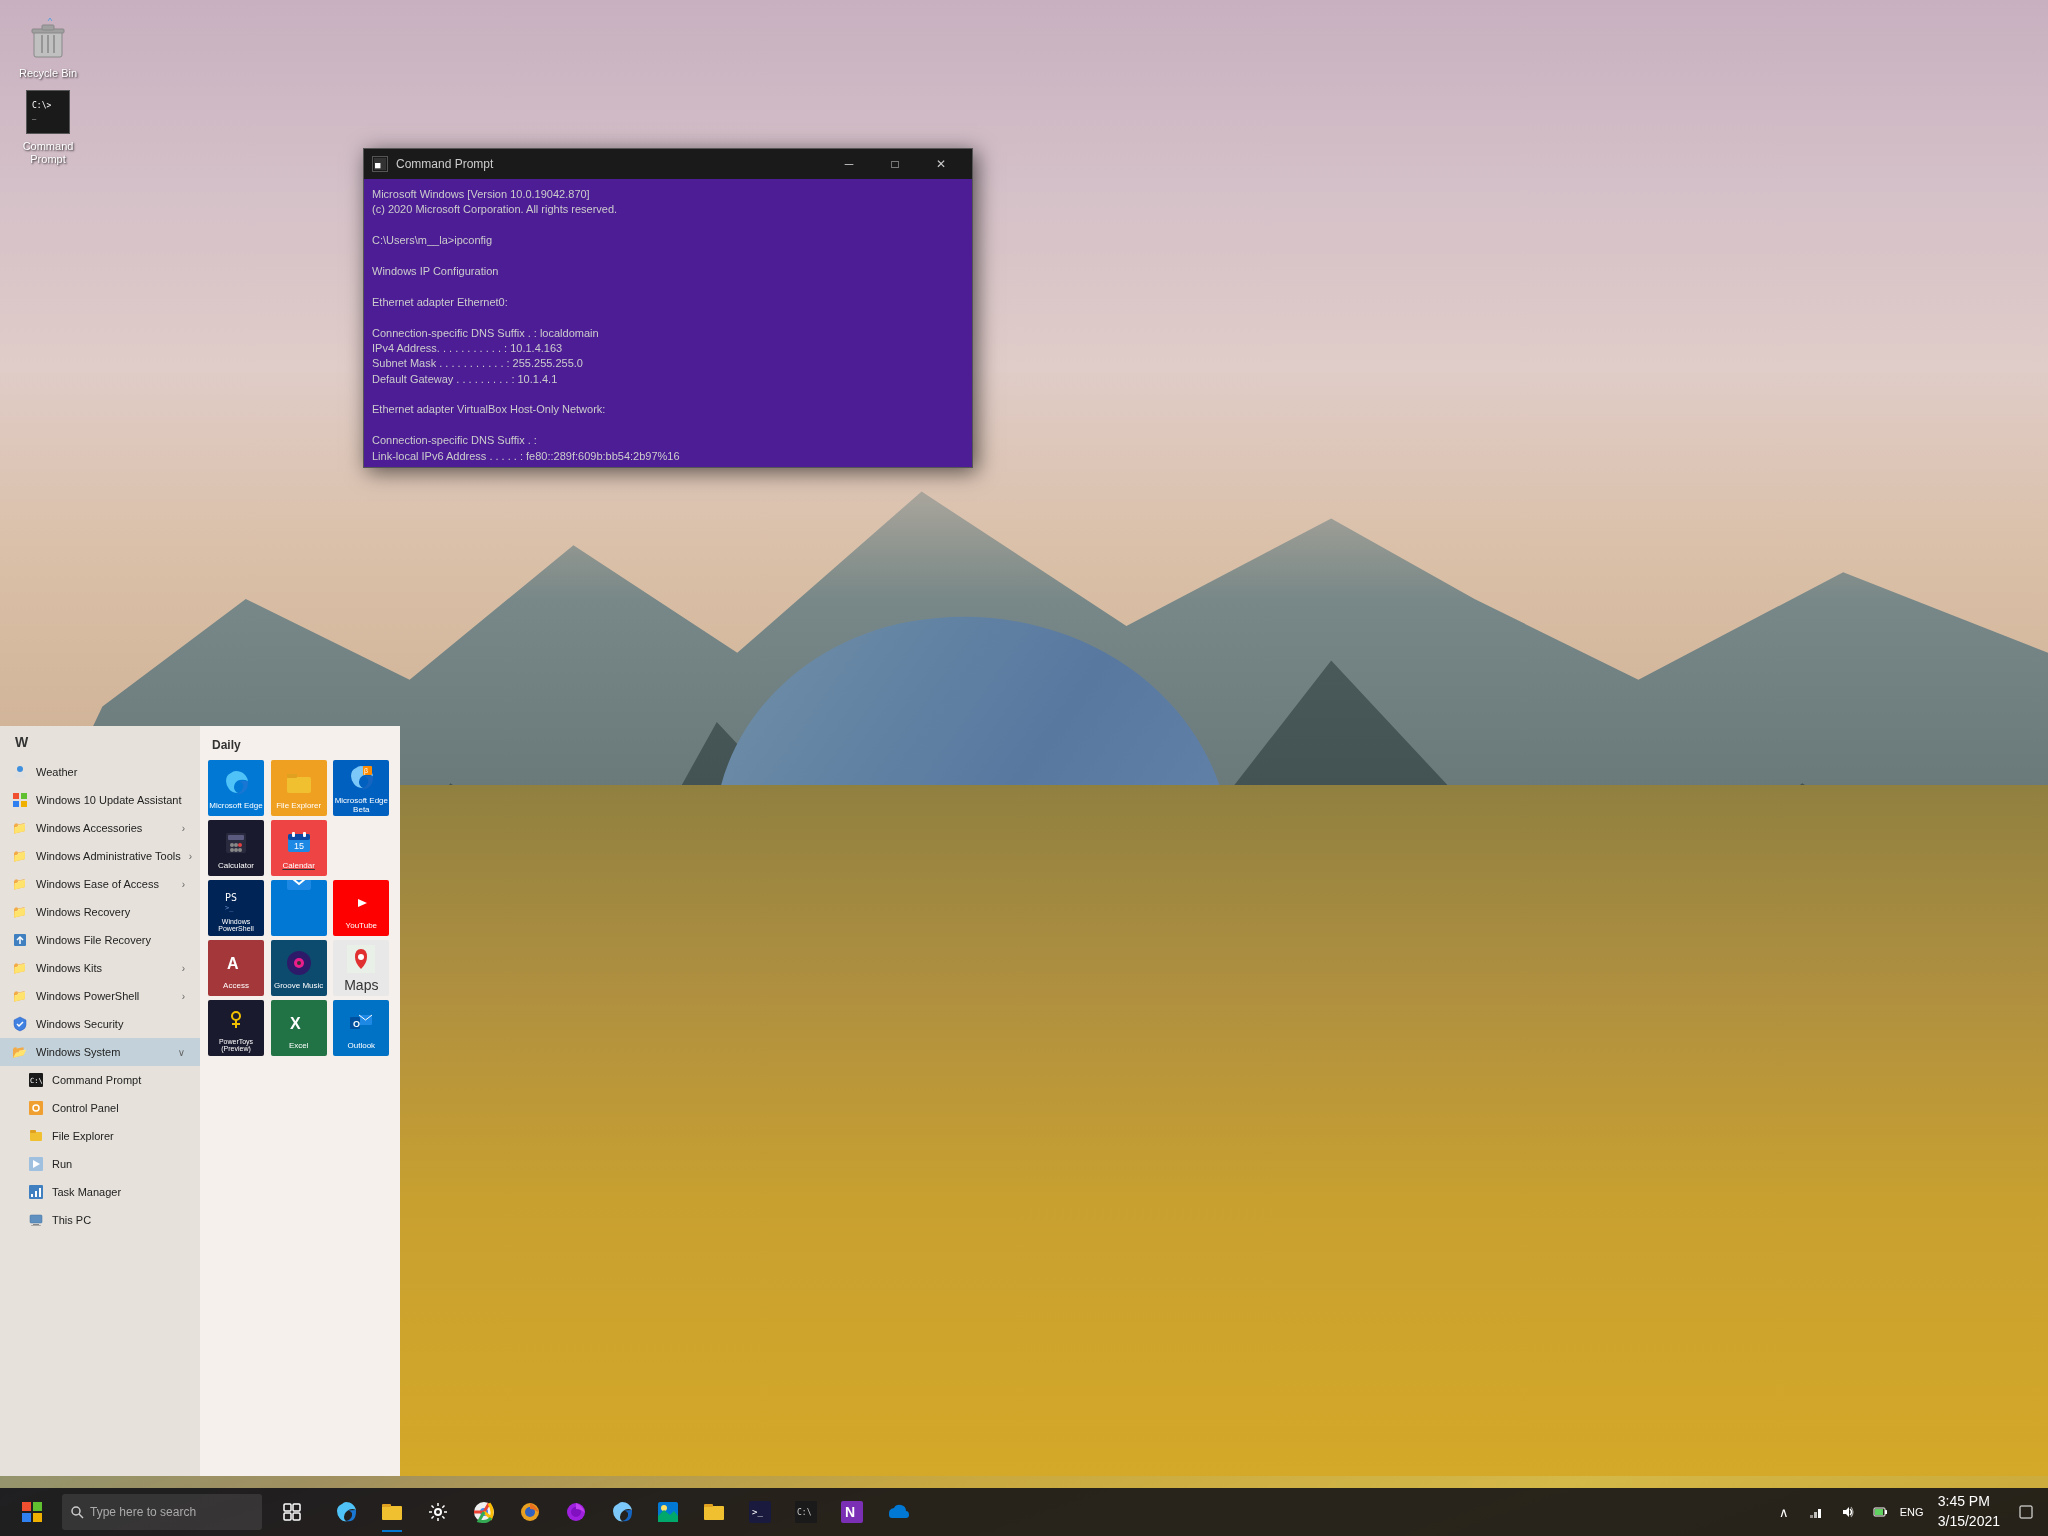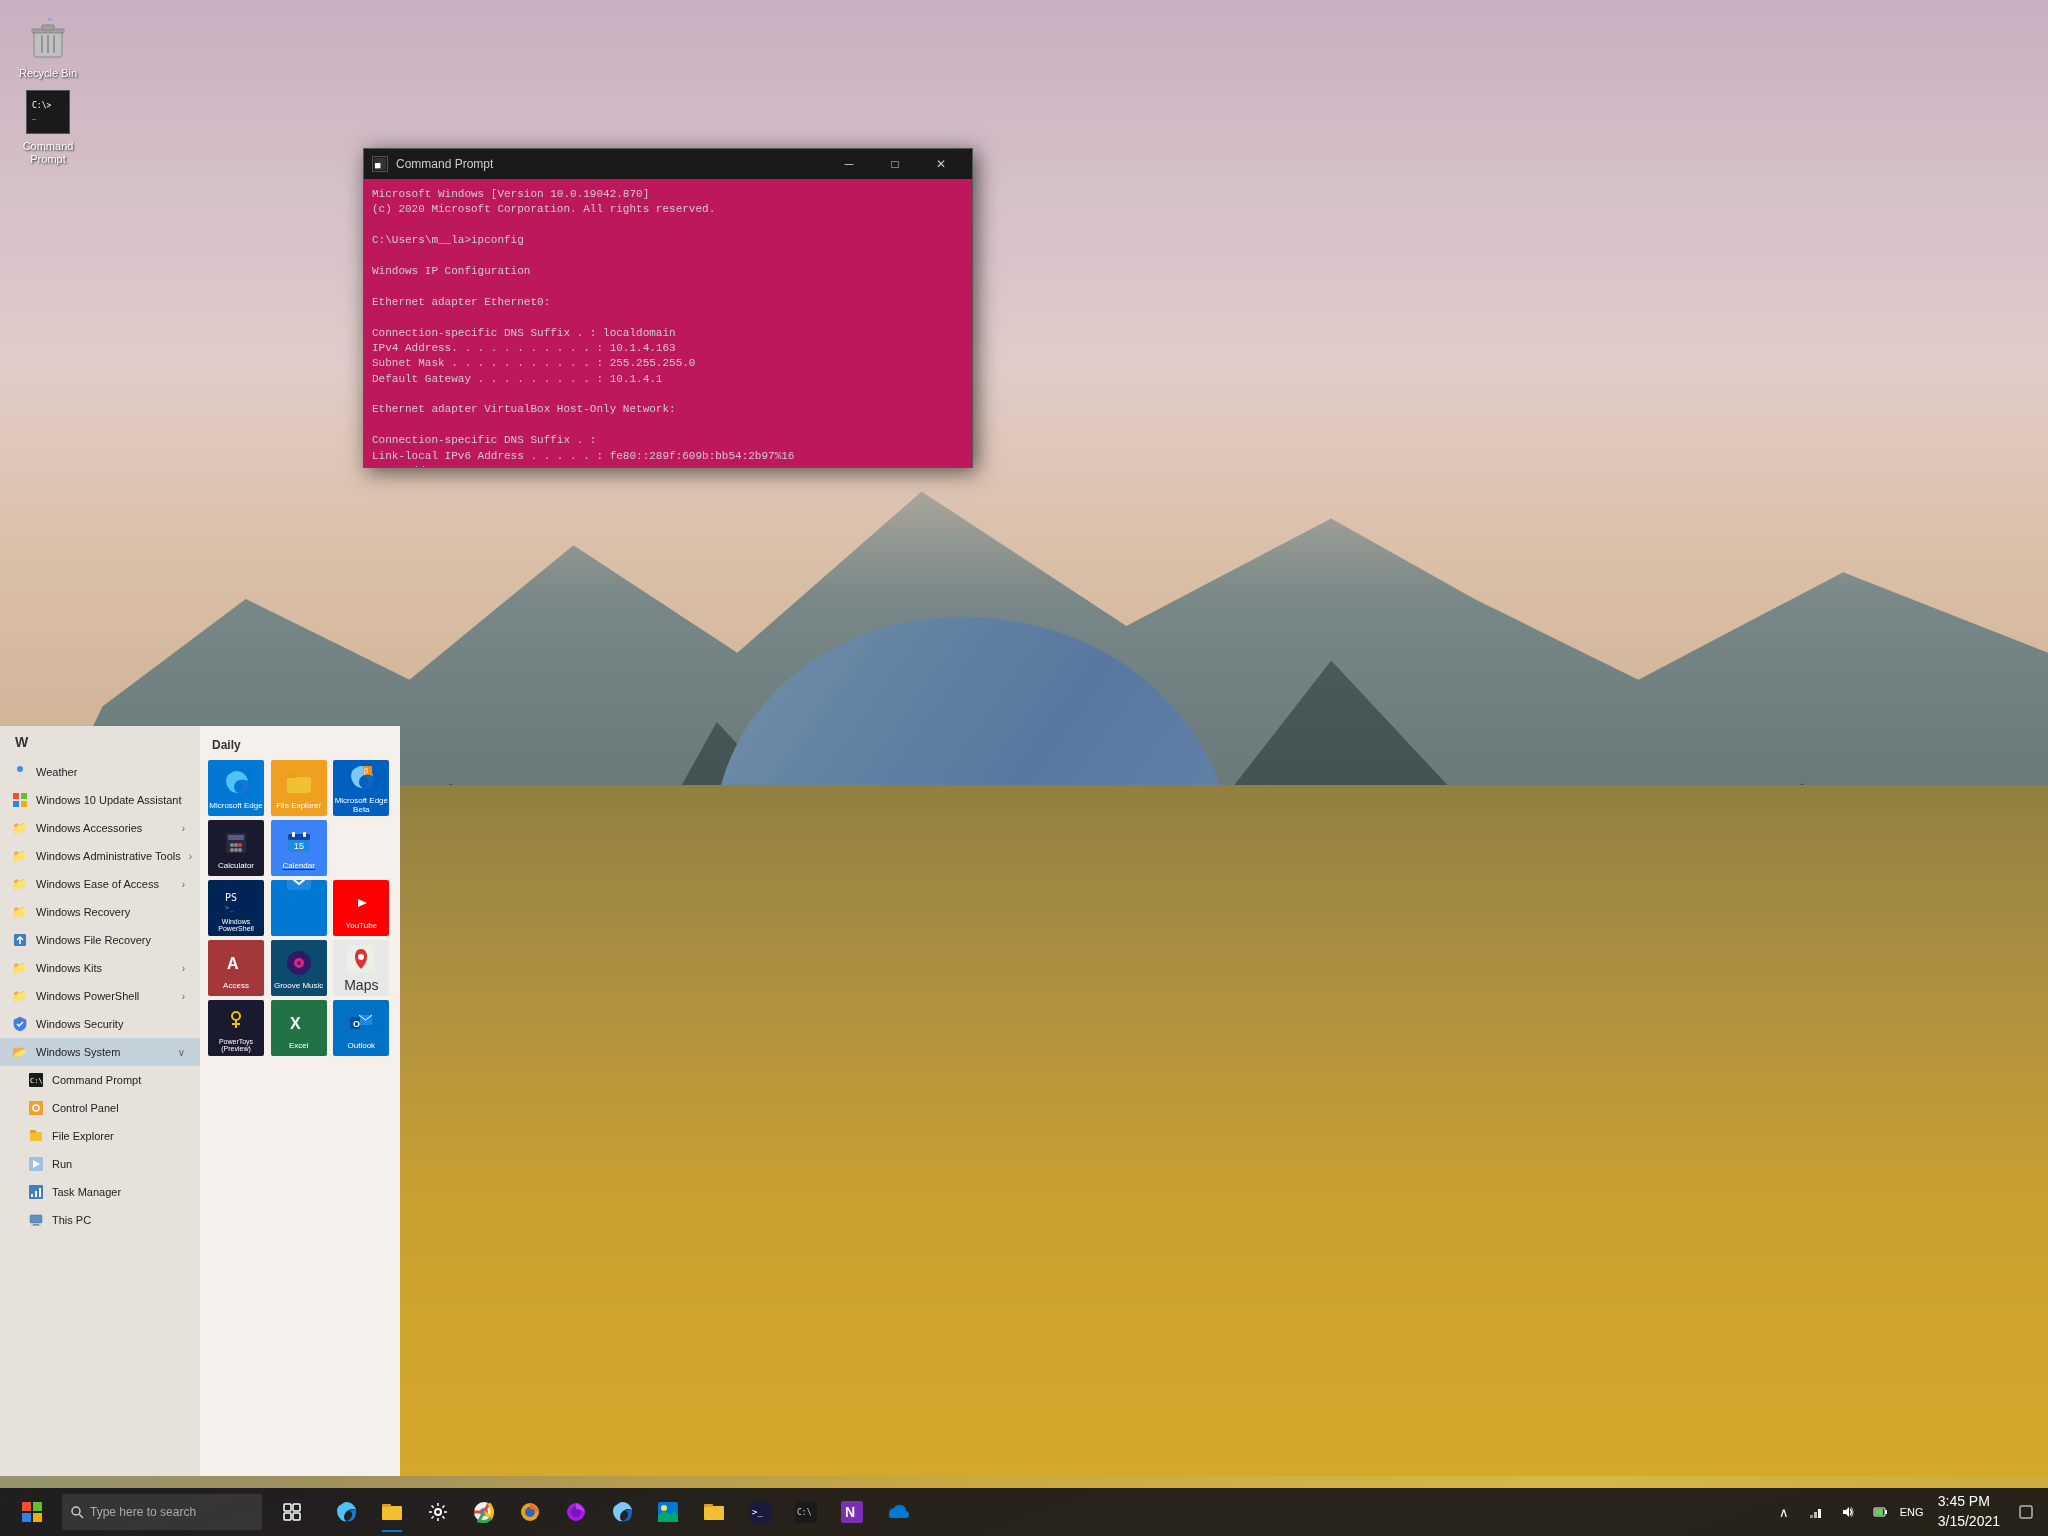--- a/index.html
+++ b/index.html
@@ -142,25 +142,25 @@
       align-items: center;
       justify-content: center;
       font-size: 12px;
       color: #cccccc;
       cursor: pointer;
       background: transparent;
       border: none;
     }
 
     #cmd-body {
-      background: #be185d;
+      background: #4c1d95;
       height: calc(100% - 30px);
       padding: 8px;
       overflow: hidden;
-      font-family: Liberation Mono, monospace;
+      font-family: Liberation Sans, sans-serif;
       font-size: 11px;
       color: #cccccc;
       line-height: 1.4;
     }
 
     
     #start-menu {
       position: absolute;
       bottom: 60px;
       left: 0;
@@ -697,21 +697,21 @@
             <circle cx="14" cy="16" r="2" fill="#888"></circle>
             <circle cx="18" cy="16" r="2" fill="#e04040"></circle>
             <circle cx="10" cy="21" r="2" fill="#888"></circle>
             <circle cx="14" cy="21" r="2" fill="#888"></circle>
             <circle cx="18" cy="21" r="2" fill="#888"></circle>
           </svg>
         </div>
         <span style="color:white;font-size:8px;">Calculator</span>
       </div>
 
-      <div class="tile" style="background:#3b82f6;text-decoration:underline;">
+      <div class="tile" style="background:#ef4444;text-decoration:underline;">
         <div class="tile-icon">
           <svg width="28" height="28" viewBox="0 0 28 28">
             <rect x="3" y="5" width="22" height="18" rx="2" fill="#1e88e5"></rect>
             <rect x="3" y="5" width="22" height="6" rx="2" fill="#0d47a1"></rect>
             <rect x="7" y="3" width="3" height="5" rx="1" fill="#fff"></rect>
             <rect x="18" y="3" width="3" height="5" rx="1" fill="#fff"></rect>
             <text x="9" y="20" font-size="9" fill="white" font-family="Arial">15</text>
           </svg>
         </div>
         <span style="color:white;font-size:8px;">Calendar</span>

